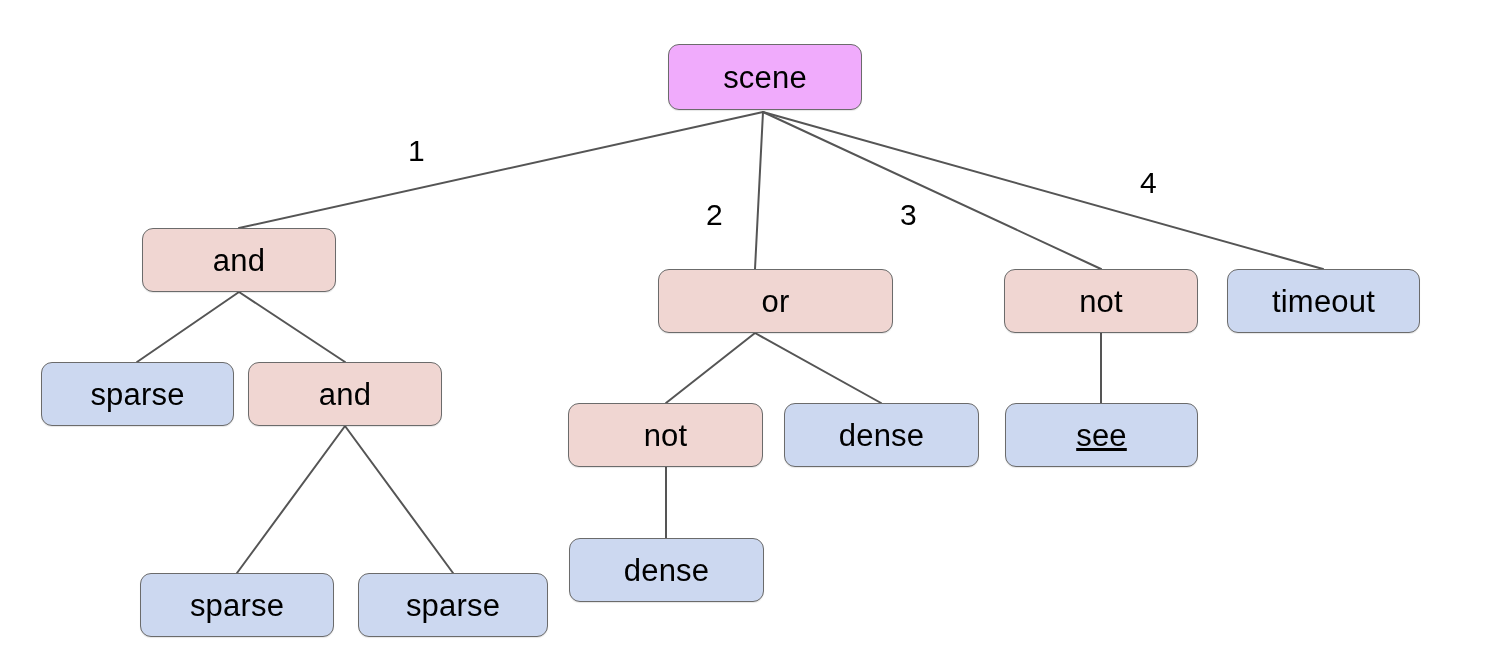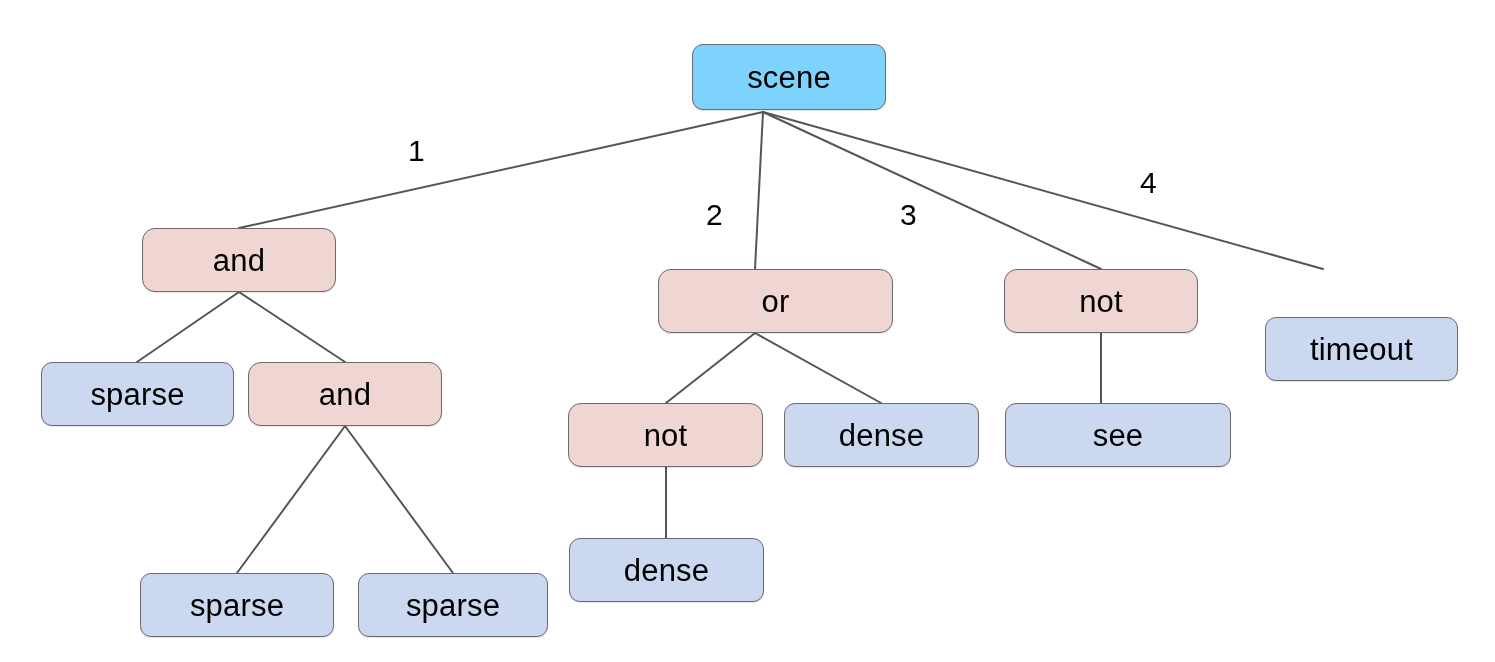--- a/index.html
+++ b/index.html
@@ -33,22 +33,22 @@
     display: flex;
     align-items: center;
     justify-content: center;
     color: #000000;
     font-size: 31px;
     line-height: 1;
     letter-spacing: 0.2px;
     white-space: nowrap;
     box-shadow: 0 1px 1px rgba(0,0,0,0.10);
   }
-  .node-root   { background: #7dd3fc; margin-left: 24px; }
-  .node-op     { background: #f0d6d2; border-radius: 13px; }
+  .node-root   { background: #f0abfc; }
+  .node-op     { background: #f0d6d2; }
   .node-leaf   { background: #ccd8f0; }
   .edge-label {
     position: absolute;
     font-size: 30px;
     line-height: 1;
     color: #000000;
     white-space: nowrap;
   }
 </style>
 </head>
@@ -67,26 +67,26 @@
       <line x1="755" y1="333" x2="666" y2="403" stroke="#555555" stroke-width="2" stroke-linecap="round"></line>
       <line x1="755" y1="333" x2="881" y2="403" stroke="#555555" stroke-width="2" stroke-linecap="round"></line>
       <line x1="666" y1="467" x2="666" y2="538" stroke="#555555" stroke-width="2" stroke-linecap="round"></line>
       <line x1="1101" y1="333" x2="1101" y2="403" stroke="#555555" stroke-width="2" stroke-linecap="round"></line>
     </svg>
   <div id="node-layer">
       <div class="node node-root" style="left: 668px; top: 44px; width: 194px; height: 66px;">scene</div>
       <div class="node node-op" style="left: 142px; top: 228px; width: 194px; height: 64px;">and</div>
       <div class="node node-op" style="left: 658px; top: 269px; width: 235px; height: 64px;">or</div>
       <div class="node node-op" style="left: 1004px; top: 269px; width: 194px; height: 64px;">not</div>
-      <div class="node node-leaf" style="left: 1265px; top: 269px; width: 193px; height: 64px; margin-top: 48px;">timeout</div>
+      <div class="node node-leaf" style="left: 1227px; top: 269px; width: 193px; height: 64px;">timeout</div>
       <div class="node node-leaf" style="left: 41px; top: 362px; width: 193px; height: 64px;">sparse</div>
       <div class="node node-op" style="left: 248px; top: 362px; width: 194px; height: 64px;">and</div>
       <div class="node node-op" style="left: 568px; top: 403px; width: 195px; height: 64px;">not</div>
       <div class="node node-leaf" style="left: 784px; top: 403px; width: 195px; height: 64px;">dense</div>
-      <div class="node node-leaf" style="left: 1005px; top: 403px; width: 226px; height: 64px;">see</div>
+      <div class="node node-leaf" style="left: 1005px; top: 403px; width: 193px; height: 64px; text-decoration: underline;">see</div>
       <div class="node node-leaf" style="left: 569px; top: 538px; width: 195px; height: 64px;">dense</div>
       <div class="node node-leaf" style="left: 140px; top: 573px; width: 194px; height: 64px;">sparse</div>
       <div class="node node-leaf" style="left: 358px; top: 573px; width: 190px; height: 64px;">sparse</div>
     </div>
   <div id="label-layer">
       <div class="edge-label" style="left: 408px; top: 136px;">1</div>
       <div class="edge-label" style="left: 706px; top: 200px;">2</div>
       <div class="edge-label" style="left: 900px; top: 200px;">3</div>
       <div class="edge-label" style="left: 1140px; top: 168px;">4</div>
     </div>

